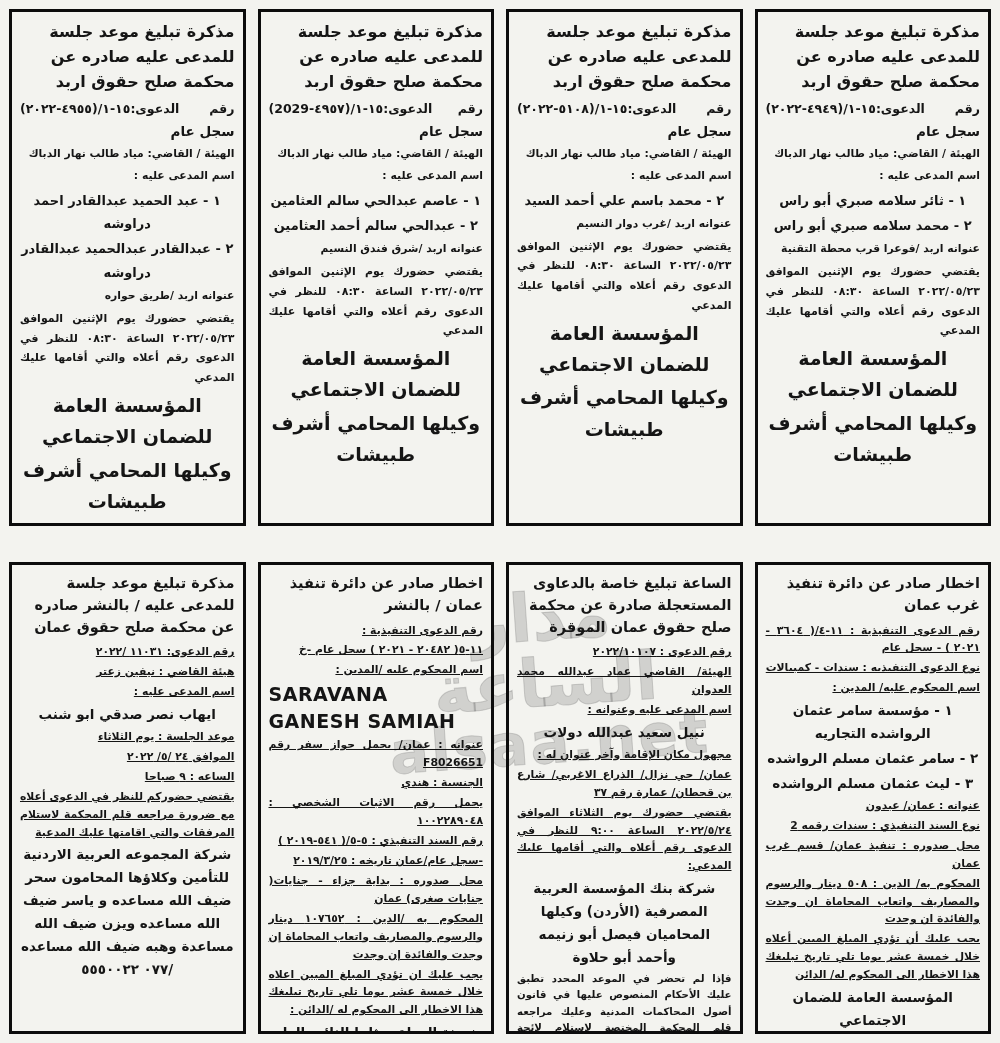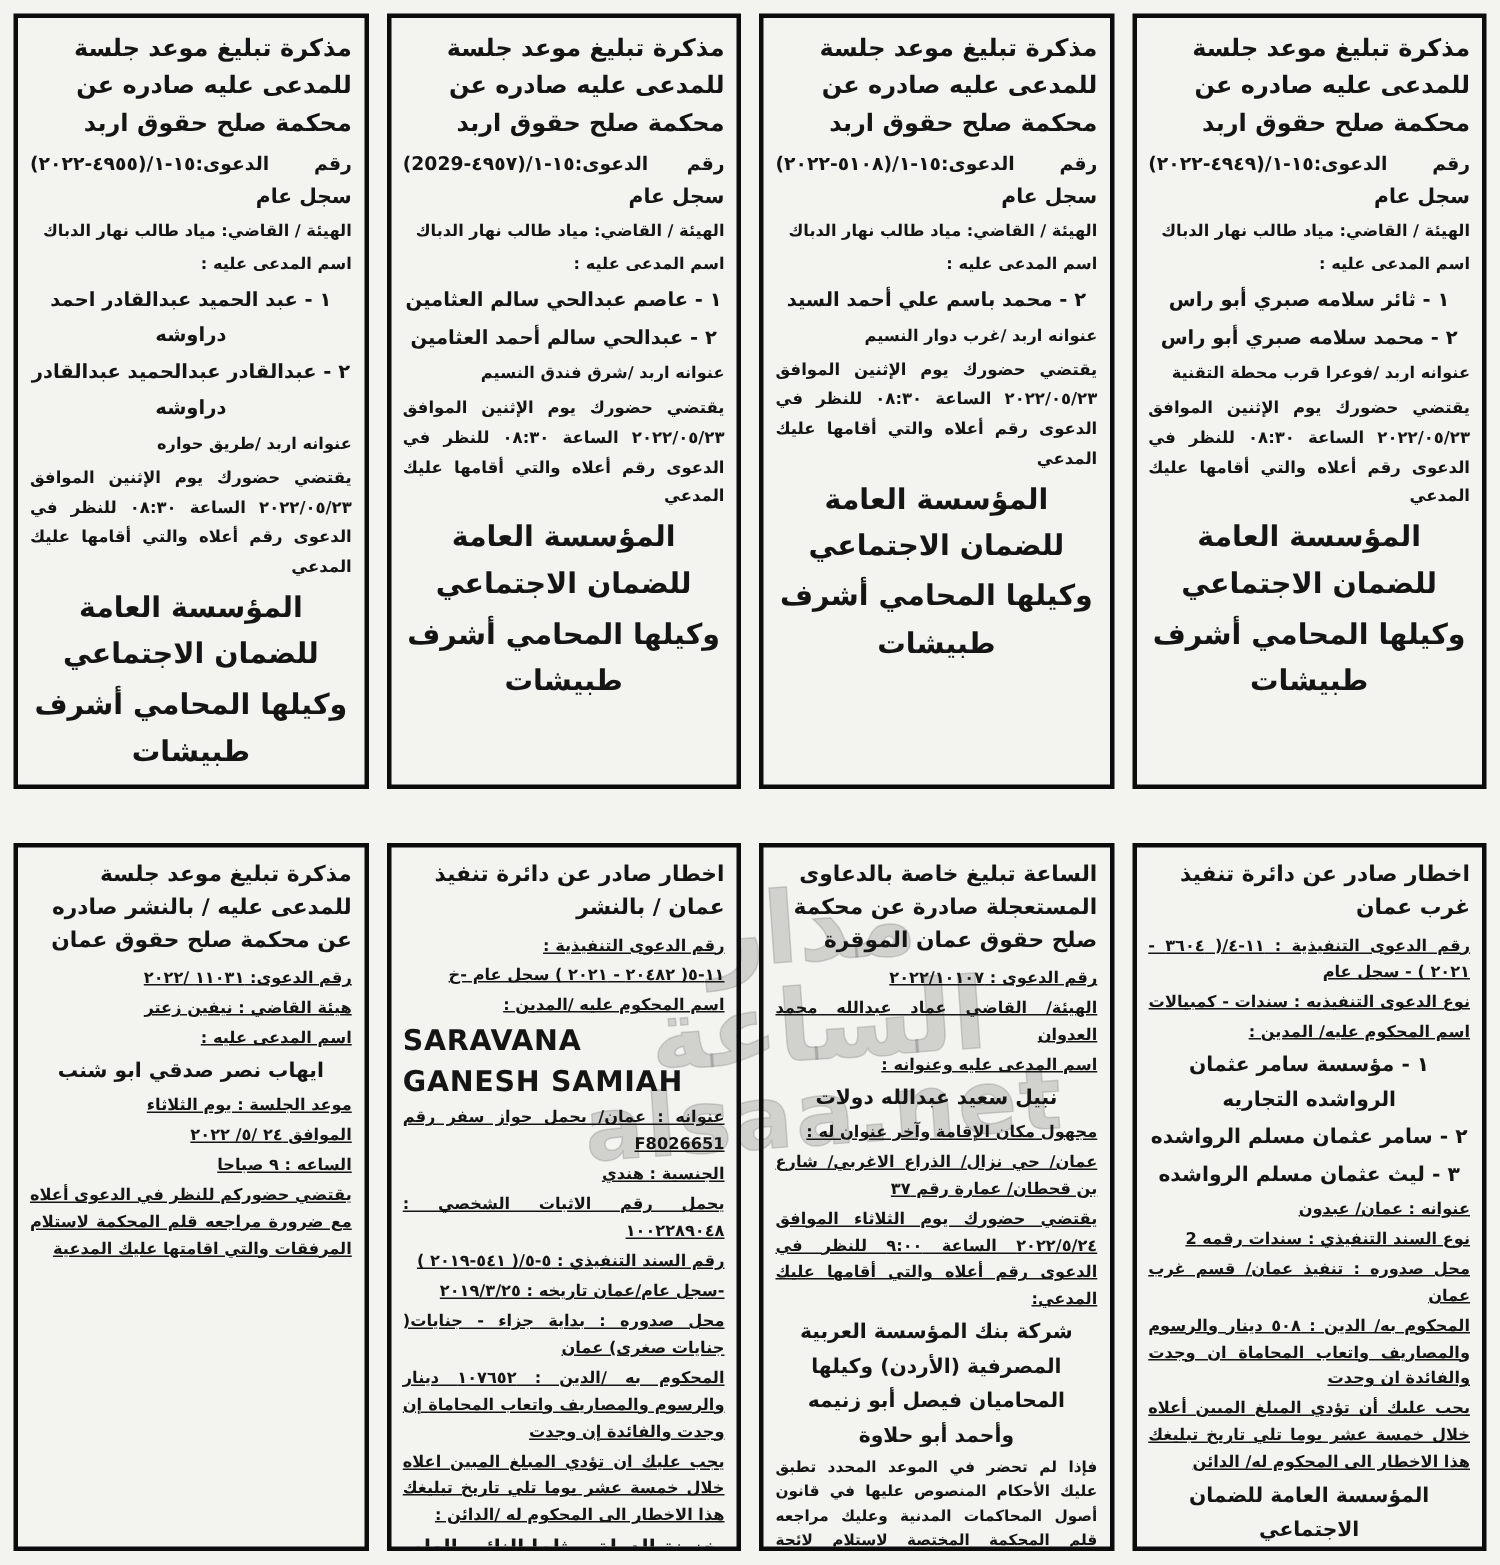--- a/index.html
+++ b/index.html
@@ -149,19 +149,20 @@
     <article class="notice v-bottom">
       <div class="blk title">مذكرة تبليغ موعد جلسة للمدعى عليه / بالنشر صادره عن محكمة صلح حقوق عمان</div>
       <div class="blk body">رقم الدعوى:  ١١٠٣١ /٢٠٢٢</div>
       <div class="blk body">هيئة القاضي : نيفين زعتر</div>
       <div class="blk body">اسم المدعى عليه :</div>
       <div class="blk name">ايهاب نصر صدقي ابو شنب</div>
       <div class="blk body">موعد الجلسة : يوم الثلاثاء</div>
       <div class="blk body">الموافق ٢٤ /٥/ ٢٠٢٢</div>
       <div class="blk body">الساعه : ٩ صباحا</div>
       <div class="blk body">يقتضي حضوركم للنظر في الدعوى أعلاه مع ضرورة مراجعه قلم المحكمة لاستلام المرفقات والتي اقامتها عليك المدعية</div>
+      <div class="blk medium">شركة المجموعه العربية الاردنية للتأمين وكلاؤها المحامون سحر ضيف الله مساعده و ياسر ضيف الله مساعده ويزن ضيف الله مساعدة وهبه ضيف الله مساعده /٠٧٧ ٥٥٥٠٠٢٢</div>
     </article>
   </main>
 
 <div class="watermark">
   <div class="wm1">مدار الساعة</div>
   <div class="wm2">alsaa.net</div>
 </div>
 
 </body></html>

